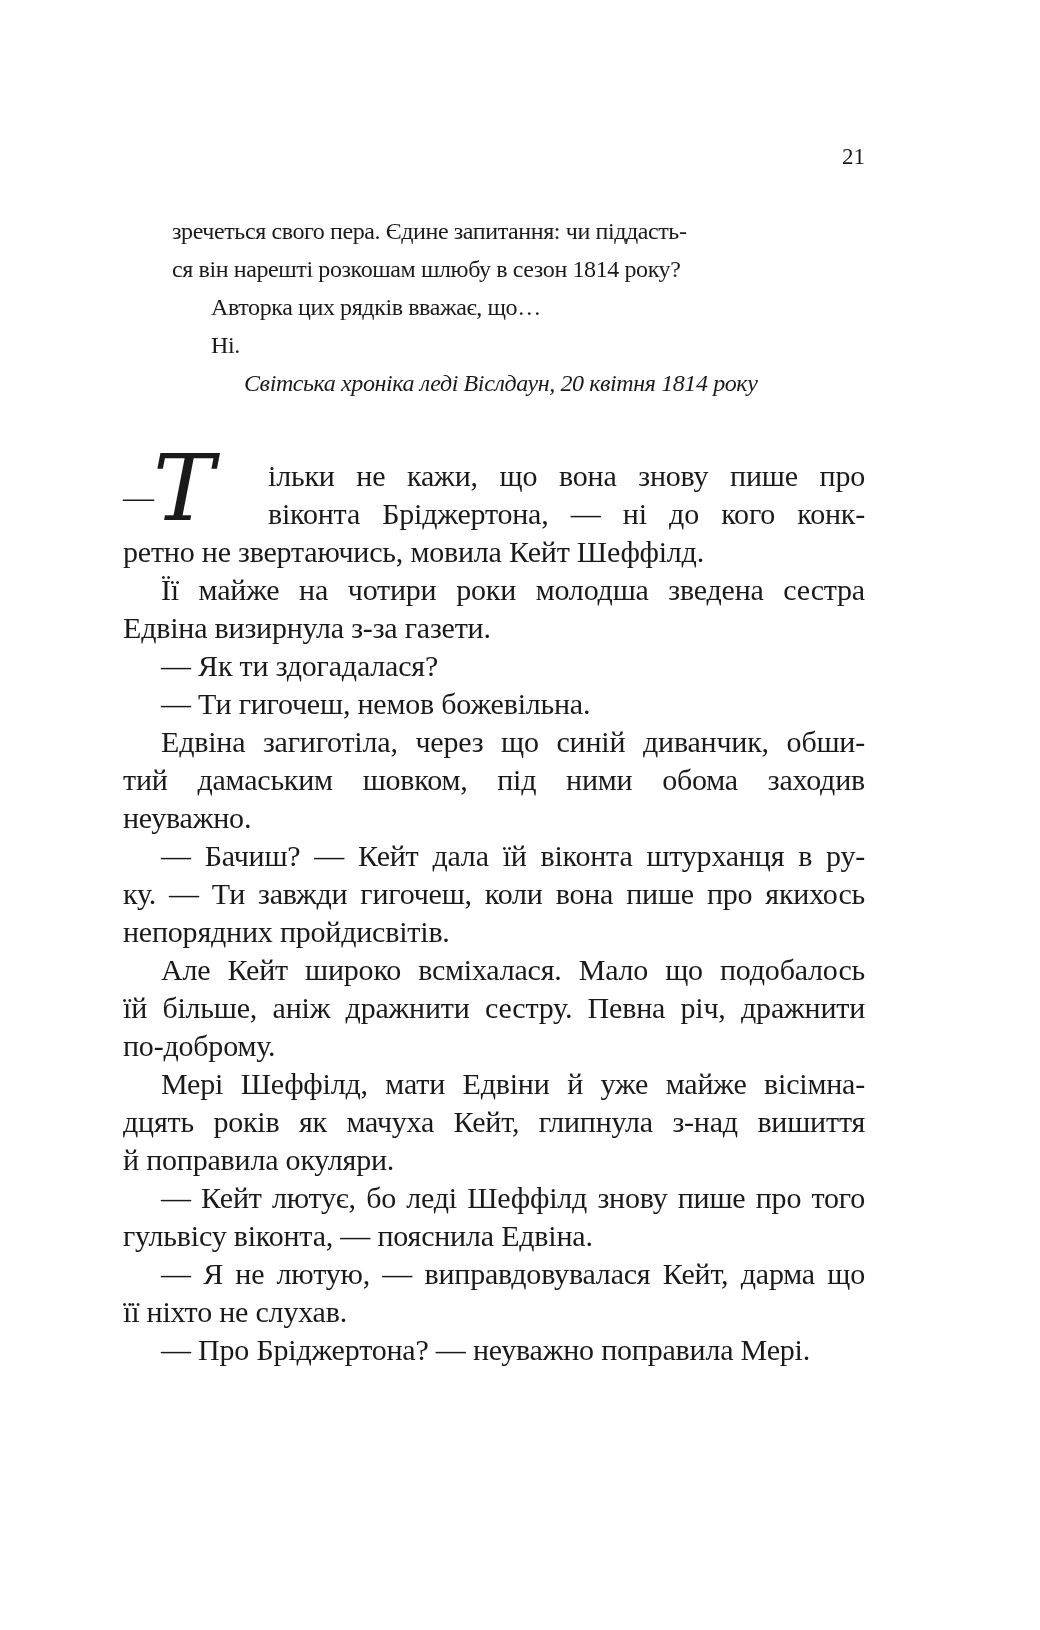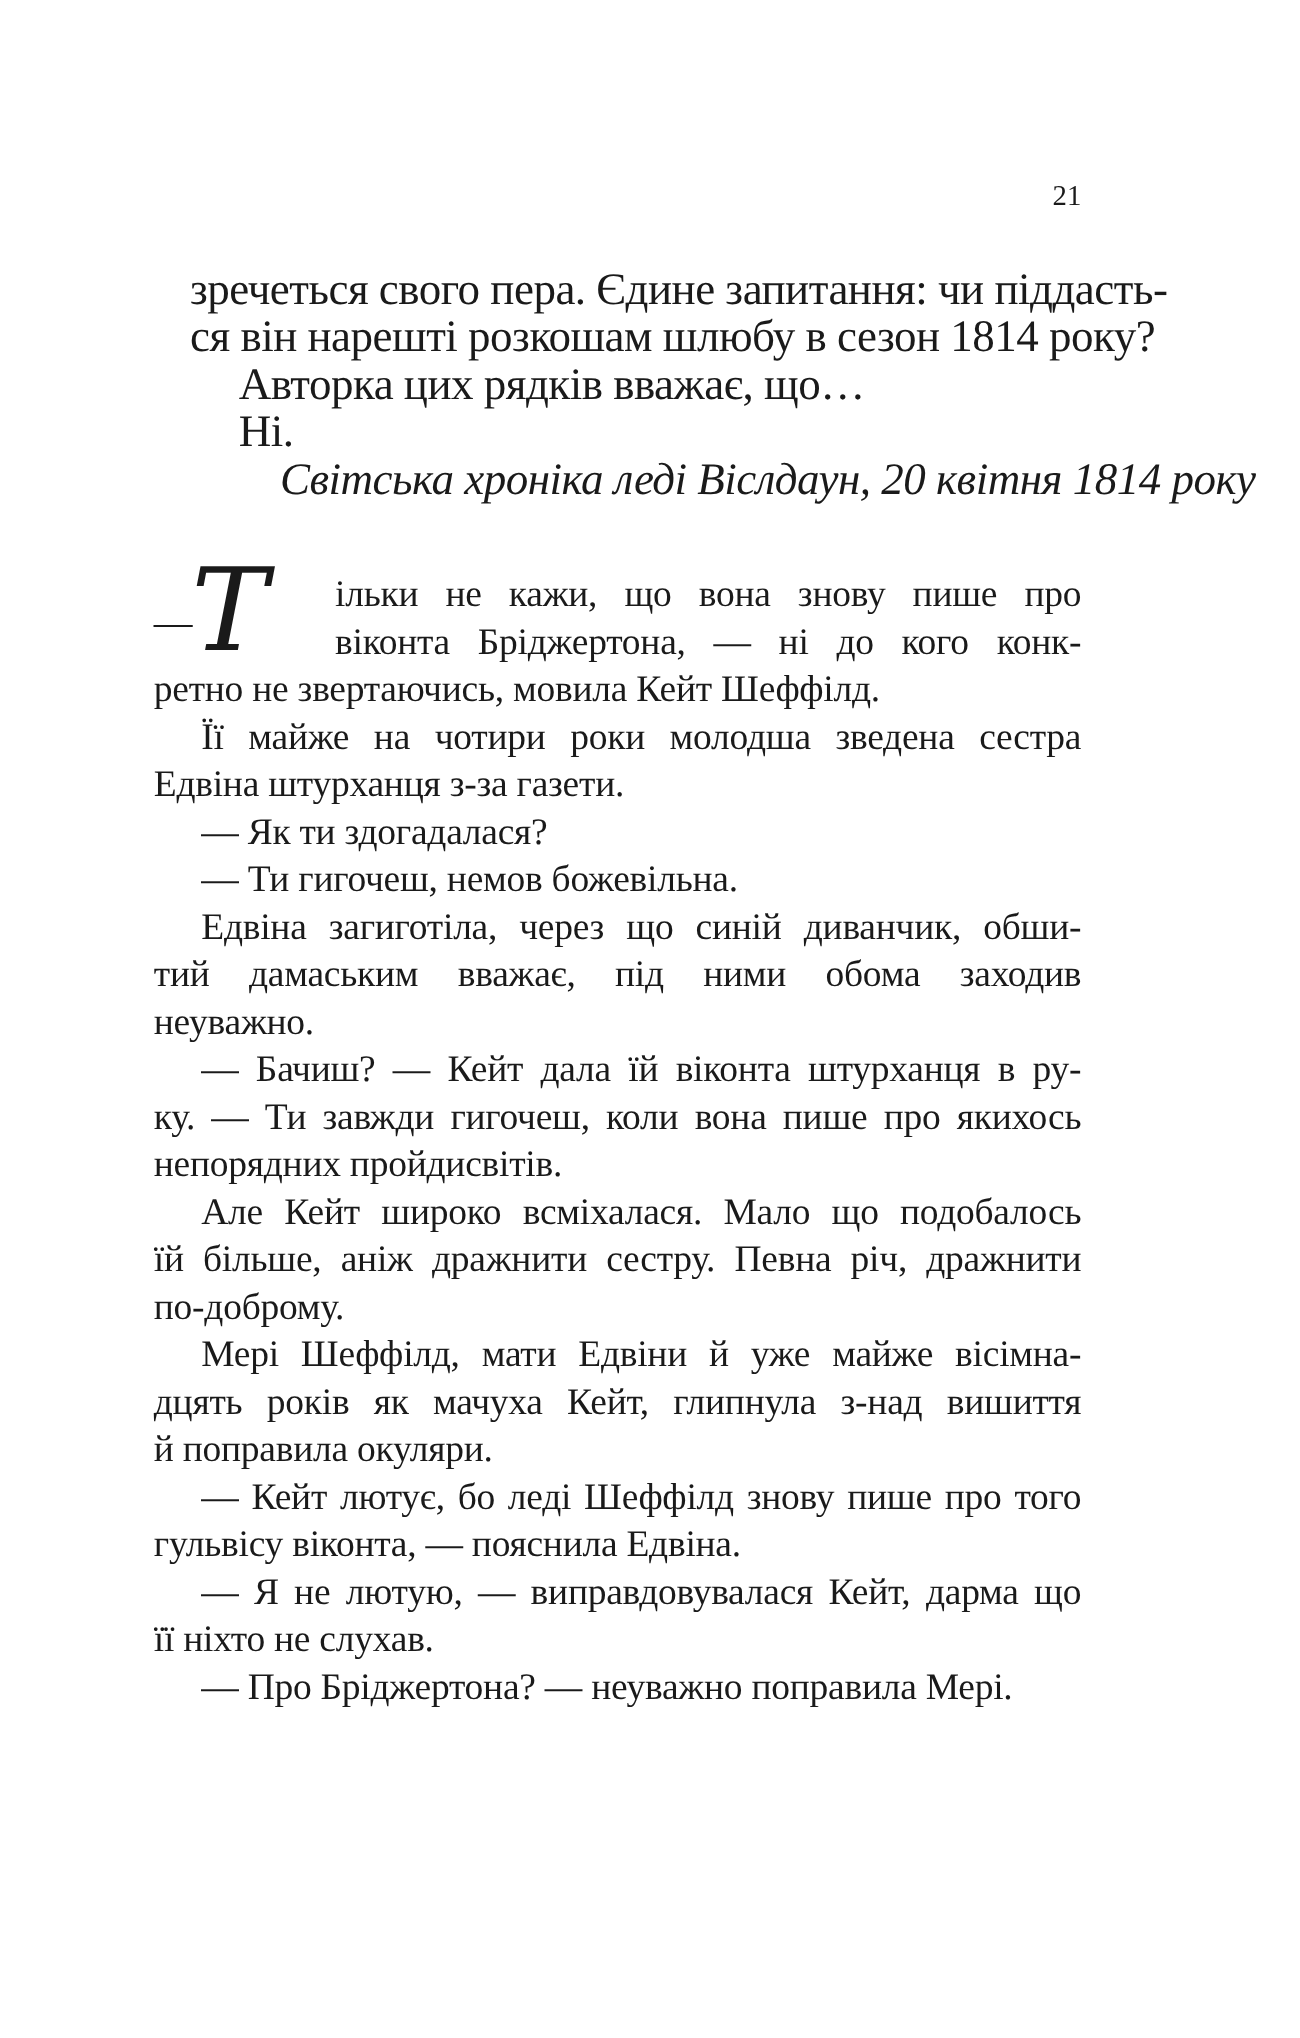--- a/index.html
+++ b/index.html
@@ -10,22 +10,22 @@
     color:#1a1a1a;
     font-family:"Liberation Serif",serif;
     overflow:hidden;
     margin:0 auto;
   }
   .pagenum{
     position:absolute;left:123px;top:141px;width:742px;
     text-align:right;font-size:23px;line-height:32px;
   }
   .epigraph{
-    position:absolute;left:152px;top:212px;width:712px;
-    font-size:36px;line-height:38px;letter-spacing:-0.4px;
+    position:absolute;left:172px;top:212px;width:712px;
+    font-size:24px;line-height:38px;letter-spacing:-0.4px;
   }
   .eline{white-space:nowrap;}
   .eline.ind{padding-left:39px;}
   .attribution{
     font-style:italic;
     padding-left:72px;
     white-space:nowrap;
   }
   .bodytext{
     position:absolute;left:123px;top:457px;width:742px;
@@ -69,31 +69,31 @@
         <span class="dash">—</span>
         <span class="dropcap">Т</span>
       </div>
     <div class="line">ільки не кажи, що вона знову пише про</div>
         <div class="line">віконта Бріджертона, — ні до кого конк-</div>
         <div class="line last">ретно не звертаючись, мовила Кейт Шеффілд.</div>
       </div>
     <div id="paras">
         <div class="para">
           <div class="line first">Її майже на чотири роки молодша зведена сестра</div>
-          <div class="line last">Едвіна штурханця з-за газети.</div>
+          <div class="line last">Едвіна визирнула з-за газети.</div>
         </div>
         <div class="para">
           <div class="line first last">— Як ти здогадалася?</div>
         </div>
         <div class="para">
           <div class="line first last">— Ти гигочеш, немов божевільна.</div>
         </div>
         <div class="para">
           <div class="line first">Едвіна загиготіла, через що синій диванчик, обши-</div>
-          <div class="line">тий дамаським вважає, під ними обома заходив</div>
+          <div class="line">тий дамаським шовком, під ними обома заходив</div>
           <div class="line last">неуважно.</div>
         </div>
         <div class="para">
           <div class="line first">— Бачиш? — Кейт дала їй віконта штурханця в ру-</div>
           <div class="line">ку. — Ти завжди гигочеш, коли вона пише про якихось</div>
           <div class="line last">непорядних пройдисвітів.</div>
         </div>
         <div class="para">
           <div class="line first">Але Кейт широко всміхалася. Мало що подобалось</div>
           <div class="line">їй більше, аніж дражнити сестру. Певна річ, дражнити</div>

